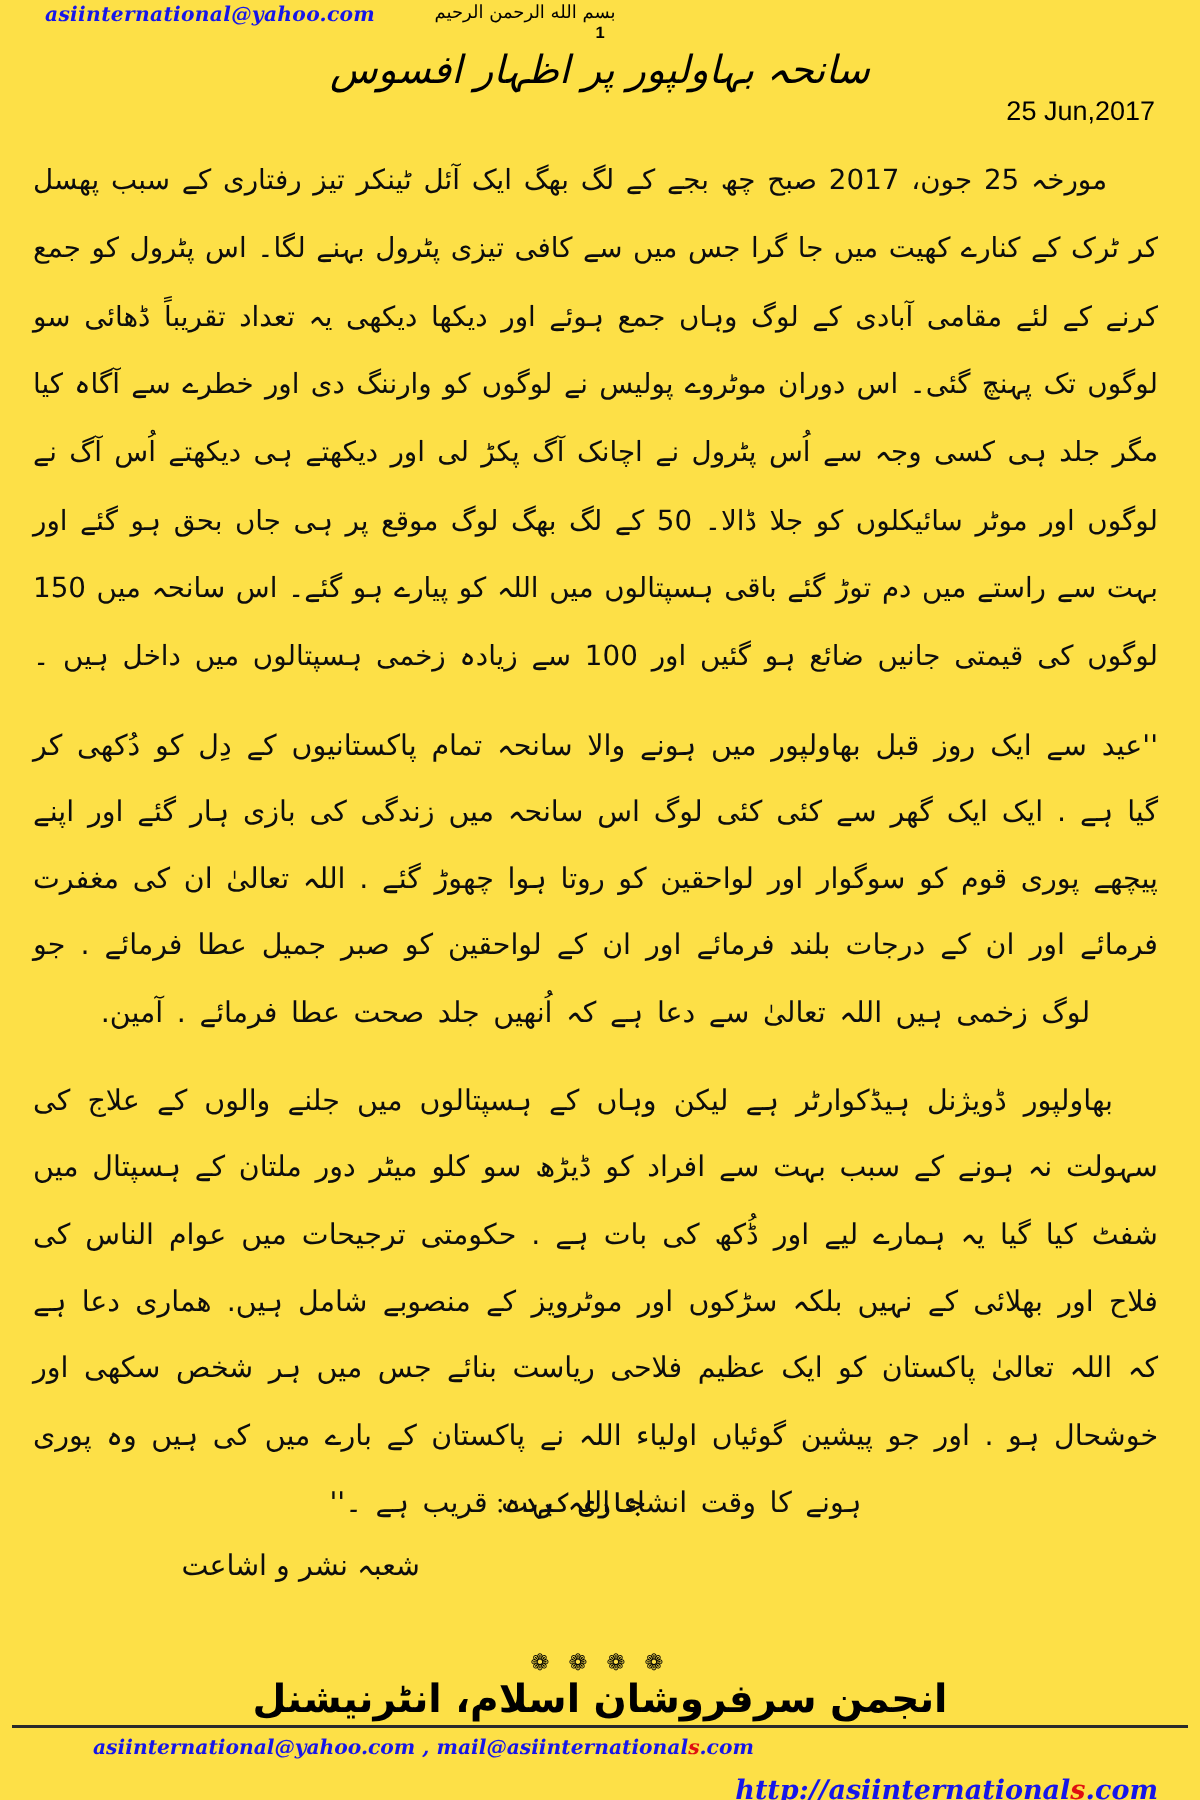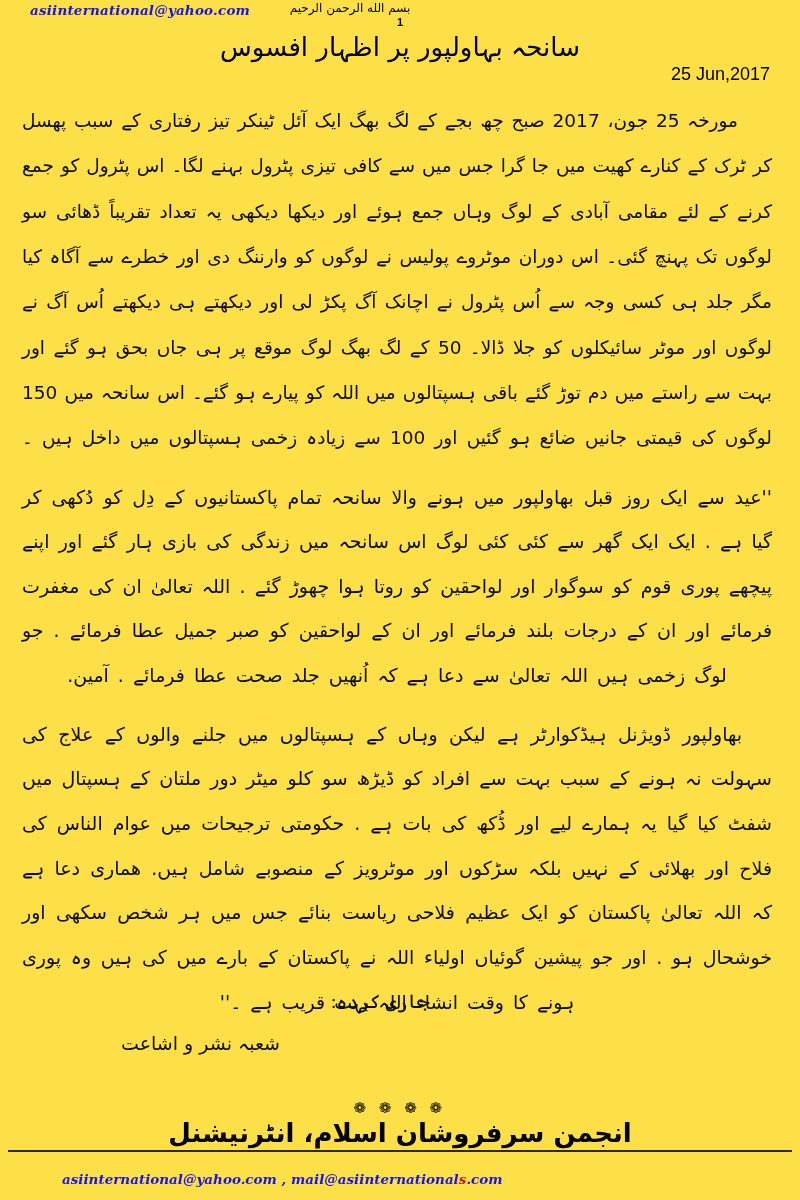--- a/index.html
+++ b/index.html
@@ -73,20 +73,21 @@
     position: absolute;
     right: 220px;
     top: 30px;
     direction: rtl;
     font-family: "DejaVu Sans", sans-serif;
     font-size: 26px;
     font-weight: normal;
     color: #000000;
     white-space: nowrap;
     line-height: 1.35;
+    font-style: italic;
   }
   .doc-date {
     position: absolute;
     right: 30px;
     top: 40px;
     direction: ltr;
     font-family: "Liberation Sans", sans-serif;
     font-size: 18px;
     color: #000000;
     white-space: nowrap;
@@ -191,21 +192,21 @@
   .footer-rule {
     position: absolute;
     top: 50px;
     left: 8px;
     width: 784px;
     height: 2px;
     background: #2a2a2a;
   }
   .footer-contacts {
     position: absolute;
-    top: 71px;
+    top: 57px;
     left: 0;
     width: 800px;
     height: 24px;
     direction: ltr;
   }
   .f-emails {
     position: absolute;
     left: 62px;
     top: 0;
     direction: ltr;

